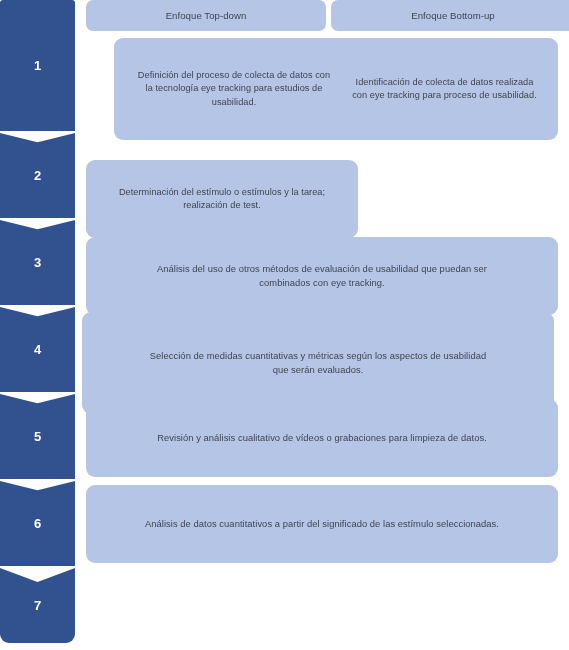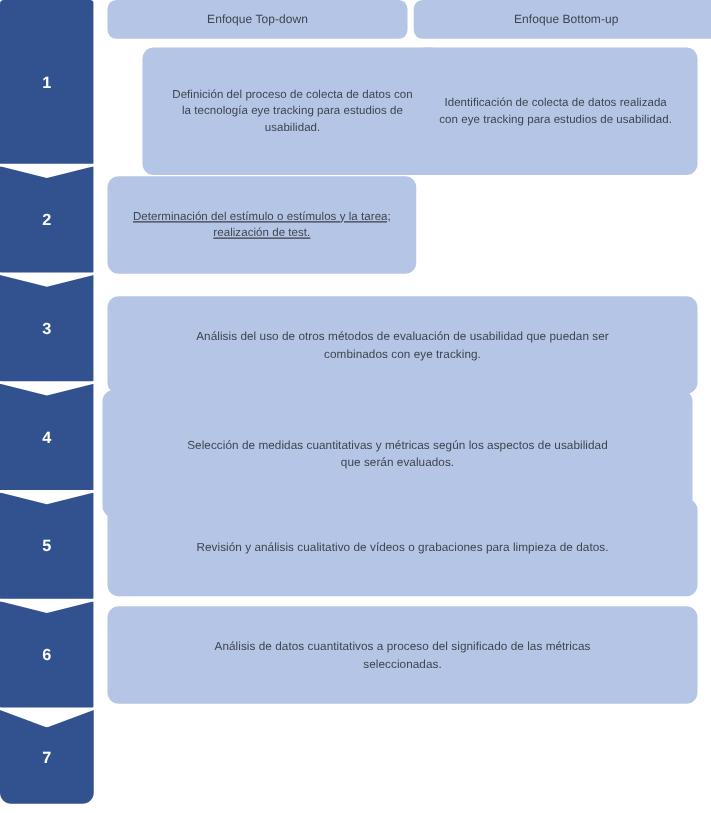--- a/index.html
+++ b/index.html
@@ -161,38 +161,38 @@
 
   <div class="box header-box" style="left:331px; top:0px; width:244px;">
     <span class="box-text">Enfoque Bottom-up</span>
   </div>
 
   <div class="box row-box" style="left:86px; top:38px; width:240px; height:102px;margin-left:28px;">
     <span class="box-text">Definición del proceso de colecta de datos con la tecnología eye tracking para estudios de usabilidad.</span>
   </div>
 
   <div class="box row-box" style="left:331px; top:38px; width:227px; height:102px;">
-    <span class="box-text">Identificación de colecta de datos realizada con eye tracking para estudios de usabilidad.</span>
+    <span class="box-text">Identificación de colecta de datos realizada con eye tracking para proceso de usabilidad.</span>
   </div>
 
-  <div class="box row-box" style="left:86px; top:141px; width:247px; height:78px;text-decoration:underline;">
+  <div class="box row-box" style="left:86px; top:160px; width:272px; height:78px;">
     <span class="box-text">Determinación del estímulo o estímulos y la tarea; realización de test.</span>
   </div>
 
 
   <div class="box full-box" style="left:86px; top:226px; width:472px; height:78px;margin-top:11px;">
     <span class="box-text" style="max-width:360px;">Análisis del uso de otros métodos de evaluación de usabilidad que puedan ser combinados con eye tracking.</span>
   </div>
 
   <div class="box full-box" style="left:82px; top:312px; width:472px; height:102px;">
     <span class="box-text" style="max-width:350px;">Selección de medidas cuantitativas y métricas según los aspectos de usabilidad que serán evaluados.</span>
   </div>
 
   <div class="box full-box" style="left:86px; top:399px; width:472px; height:78px;">
     <span class="box-text" style="max-width:365px;">Revisión y análisis cualitativo de vídeos o grabaciones para limpieza de datos.</span>
   </div>
 
   <div class="box full-box" style="left:86px; top:485px; width:472px; height:78px;">
-    <span class="box-text" style="max-width:360px;">Análisis de datos cuantitativos a proceso del significado de las métricas seleccionadas.</span>
+    <span class="box-text" style="max-width:360px;">Análisis de datos cuantitativos a partir del significado de las estímulo seleccionadas.</span>
   </div>
 
 
 </div>
 
 </body></html>

